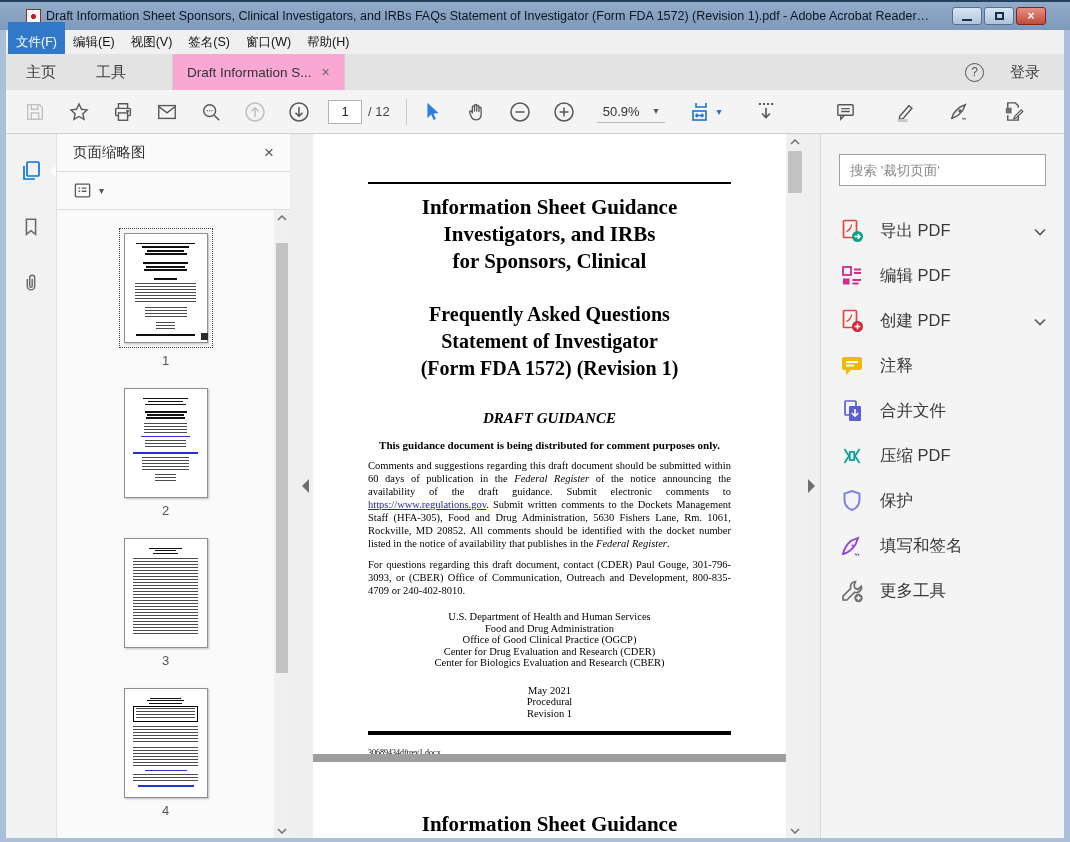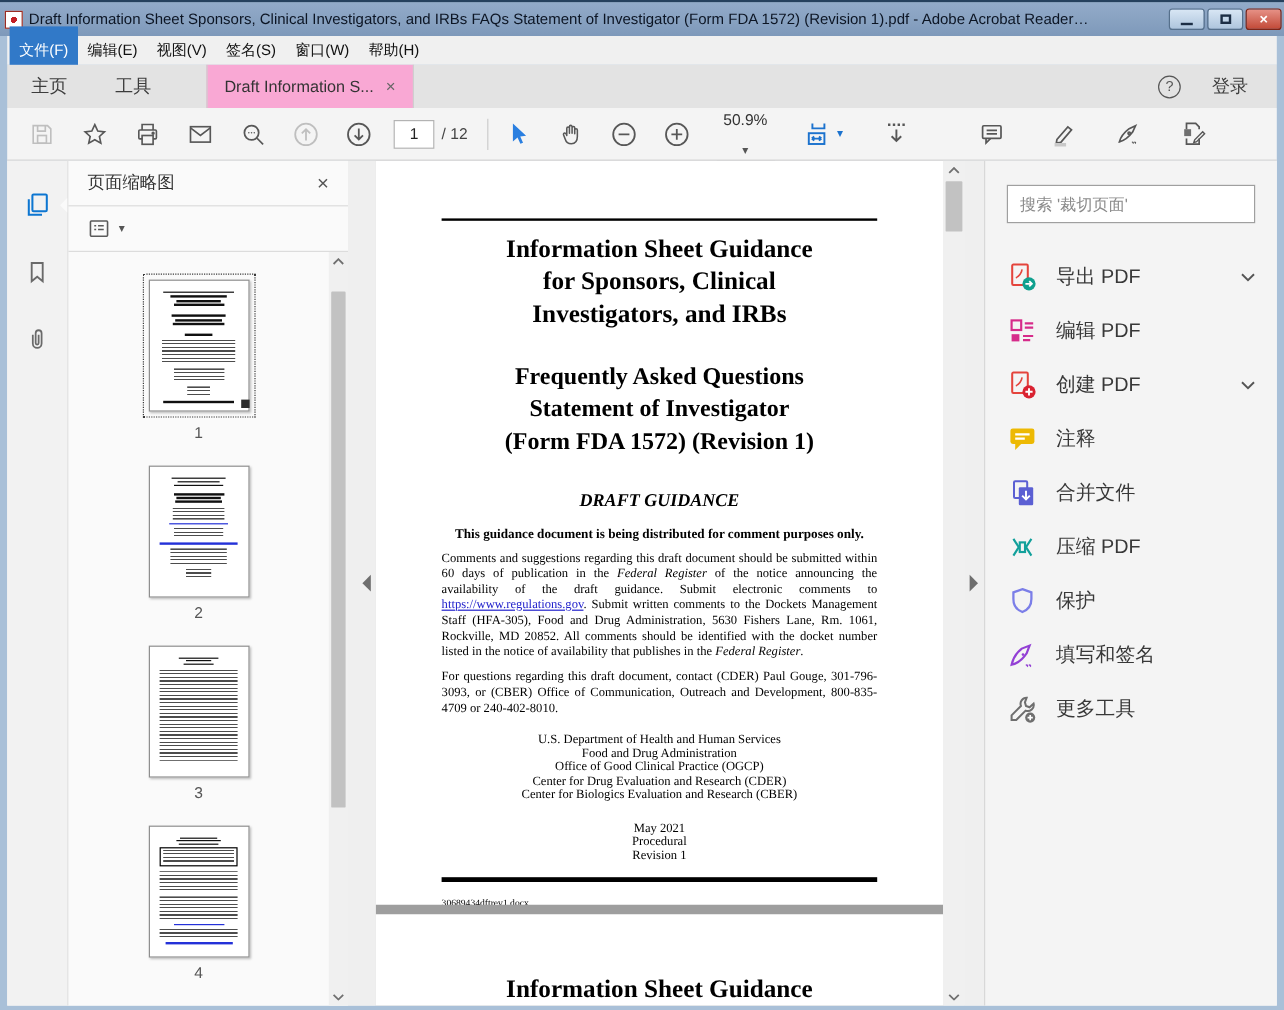--- a/index.html
+++ b/index.html
@@ -2,21 +2,21 @@
 <html><head>
 <meta charset="utf-8">
 <style>
   * { margin:0; padding:0; box-sizing:border-box; }
   html,body { width:1070px; height:842px; }
   body { font-family:"Liberation Sans","DejaVu Sans",sans-serif; overflow:hidden; }
   .window { position:relative; width:1070px; height:842px; background:#a9c0d8; border-top:2px solid #26415e; }
 
   
   .titlebar { position:absolute; left:0; top:0; width:1070px; height:28px;
-    background:linear-gradient(#93abc9,#7e99ba); display:flex; align-items:center; padding:0 2px; }
+    background:linear-gradient(#93abc9,#7e99ba); display:flex; align-items:center; padding:0 24px; }
   .pdf-file-icon { width:15px; height:15px; margin:0 5px 0 2px; background:#fff; border:1px solid #9a2b22;
     position:relative; flex:0 0 auto; }
   .pdf-file-icon:before { content:""; position:absolute; left:2px; top:2px; right:2px; bottom:2px;
     background:radial-gradient(circle at 50% 50%, #c22026 0 40%, transparent 41%); }
   .title-text { font-size:12.5px; color:#0c1524; white-space:nowrap; overflow:hidden; flex:1 1 auto; }
   .win-controls { display:flex; gap:2px; margin-left:8px; }
   .win-btn { width:30px; height:18px; border:1px solid #56708c; border-radius:3px;
     background:linear-gradient(#d8e6f4,#aec5dd); display:flex; align-items:center; justify-content:center;
     font-size:11px; color:#1c2e45; cursor:pointer; }
   .win-btn .g-min { width:10px; height:2px; background:#1c2e45; margin-top:7px; }
@@ -44,21 +44,21 @@
   
   .toolbar { position:absolute; left:6px; top:88px; width:1058px; height:44px; background:#f4f4f4;
     border-bottom:1px solid #cfcfcf; display:flex; align-items:center; padding-left:14px; color:#575757; }
   .tbtn { width:30px; height:30px; display:flex; align-items:center; justify-content:center; margin-right:14px; cursor:pointer; flex:0 0 auto; }
   .tbtn svg { display:block; }
   .disabled { color:#bfbfbf !important; }
   .page-box { width:34px; height:24px; border:1px solid #b3b3b3; background:#fff; font-size:13px; color:#222;
     text-align:center; margin-right:6px; }
   .page-total { font-size:13px; color:#444; margin-right:16px; white-space:nowrap; }
   .tdiv { width:1px; height:26px; background:#cccccc; margin:0 10px 0 0; }
-  .zoom-field { display:flex; align-items:center; gap:14px; border-bottom:1px solid #b9b9b9; padding:3px 6px; margin:0 18px 0 4px; cursor:pointer;flex-direction:column; }
+  .zoom-field { display:flex; align-items:center; gap:14px; border-bottom:1px solid #b9b9b9; padding:3px 6px; margin:0 18px 0 4px; cursor:pointer; }
   .zoom-field .zv { font-size:13px; color:#333; }
   .caret { font-size:10px; color:#555; line-height:1; }
   .blue { color:#1b72ce; }
 
   
   .content { position:absolute; left:6px; top:132px; width:1058px; height:704px; display:flex; background:#f0f0f0; }
 
   
   .rail { width:50px; background:#f2f2f2; display:flex; flex-direction:column; align-items:center; padding-top:22px; gap:26px; }
   .rail-btn { width:30px; height:30px; display:flex; align-items:center; justify-content:center; color:#6a6a6a; cursor:pointer; position:relative; }
@@ -409,22 +409,22 @@
 
     <div class="splitter">
       <span class="collapse left"></span>
     </div>
 
     <div class="doc-area">
       <div class="page page1">
         <div class="rule top"></div>
         <div class="doc-h1">
           <div>Information Sheet Guidance</div>
+          <div>Investigators, and IRBs</div>
           <div>for Sponsors, Clinical</div>
-          <div>Investigators, and IRBs</div>
         </div>
         <div class="doc-h2">
           <div>Frequently Asked Questions</div>
           <div>Statement of Investigator</div>
           <div>(Form FDA 1572) (Revision 1)</div>
         </div>
         <div class="doc-draft">DRAFT GUIDANCE</div>
         <div class="doc-dist">This guidance document is being distributed for comment purposes only.</div>
         <p class="doc-para"><span>Comments and suggestions regarding this draft document should be submitted within 60 days of publication in the </span><i>Federal Register</i><span> of the notice announcing the availability of the draft guidance.  Submit electronic comments to </span><a class="doc-link">https://www.regulations.gov</a><span>.  Submit written comments to the Dockets Management Staff (HFA-305), Food and Drug Administration, 5630 Fishers Lane, Rm. 1061, Rockville, MD  20852.  All comments should be identified with the docket number listed in the notice of availability that publishes in the </span><i>Federal Register</i><span>.</span></p>
         <p class="doc-para">For questions regarding this draft document, contact (CDER) Paul Gouge, 301-796-3093, or (CBER) Office of Communication, Outreach and Development, 800-835-4709 or 240-402-8010.</p>

